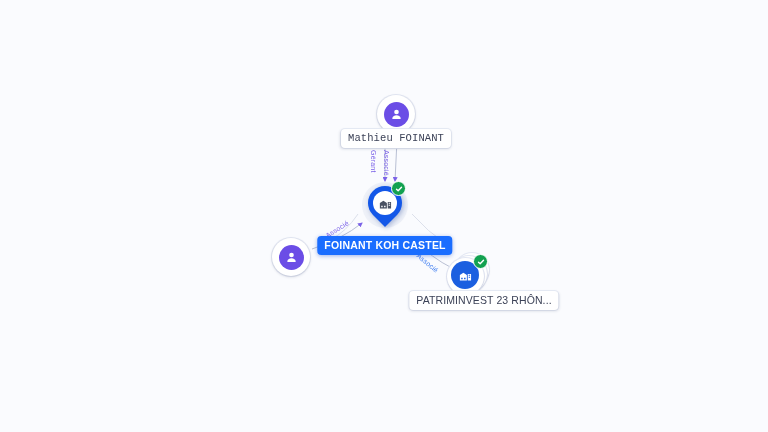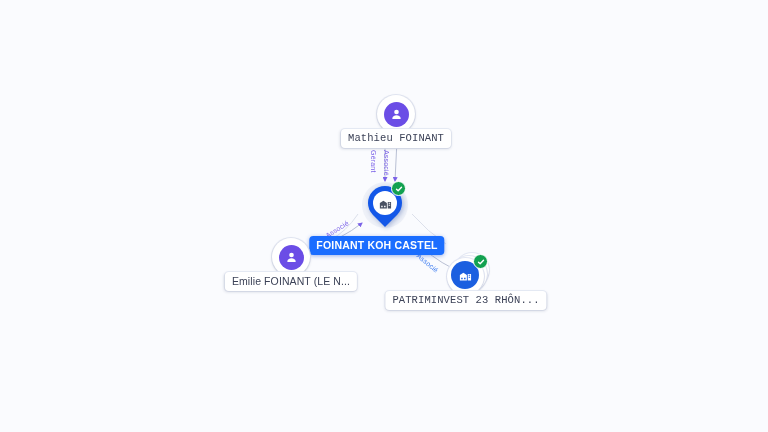--- a/index.html
+++ b/index.html
@@ -236,35 +236,34 @@
           </svg>
         </div>
         <div class="badge" style="left:32px; top:-1px;">
           <svg width="8" height="8" viewBox="0 0 24 24" fill="none" stroke="#ffffff" stroke-width="4.2" stroke-linecap="round" stroke-linejoin="round">
             <path d="M4.5 12.5 L9.5 17.5 L19.5 6.5"></path>
           </svg>
         </div>
       </div>
     </div>
   </div>
-  <div class="label selected" style="left:377px; top:236px;">FOINANT KOH CASTEL</div>
+  <div class="label selected" style="left:385px; top:236px;">FOINANT KOH CASTEL</div>
 
   <div class="node" style="left:291px; top:257px;">
     <div class="node-hit">
       <div class="disc">
         <div class="avatar">
           <svg width="15" height="15" viewBox="0 0 24 24" fill="#ffffff">
             <circle cx="12" cy="8" r="3.7"></circle>
             <path d="M12 13c-3.7 0-6.6 2.2-6.6 4.9V19h13.2v-1.1C18.6 15.2 15.7 13 12 13z"></path>
           </svg>
         </div>
       </div>
     </div>
   </div>
-  <div class="label" style="left:291px; top:272px;">Emilie FOINANT (LE N...</div>
 
   <div class="node" style="left:468px; top:274px;">
     <div class="node-hit" style="width:42px; height:42px;">
       <div class="stack">
         <div class="sheet s3"></div>
         <div class="sheet s2"></div>
         <div class="sheet s1"></div>
         <div class="core">
           <svg width="15" height="15" viewBox="0 0 24 24" fill="#ffffff">
             <path d="M3 20V11.2l5.6-3.6 5.6 3.6V20H3zm2.1-2.1h2.4v-2.4H5.1v2.4zm4.6 0h2.4v-2.4H9.7v2.4z"></path>
@@ -272,15 +271,15 @@
           </svg>
         </div>
         <div class="badge" style="left:26px; top:1px;">
           <svg width="8" height="8" viewBox="0 0 24 24" fill="none" stroke="#ffffff" stroke-width="4.2" stroke-linecap="round" stroke-linejoin="round">
             <path d="M4.5 12.5 L9.5 17.5 L19.5 6.5"></path>
           </svg>
         </div>
       </div>
     </div>
   </div>
-  <div class="label" style="left:466px; top:291px;font-family:Liberation Mono, monospace;">PATRIMINVEST 23 RHÔN...</div>
+  <div class="label" style="left:484px; top:291px;">PATRIMINVEST 23 RHÔN...</div>
 
 </div>
 
 </body></html>

